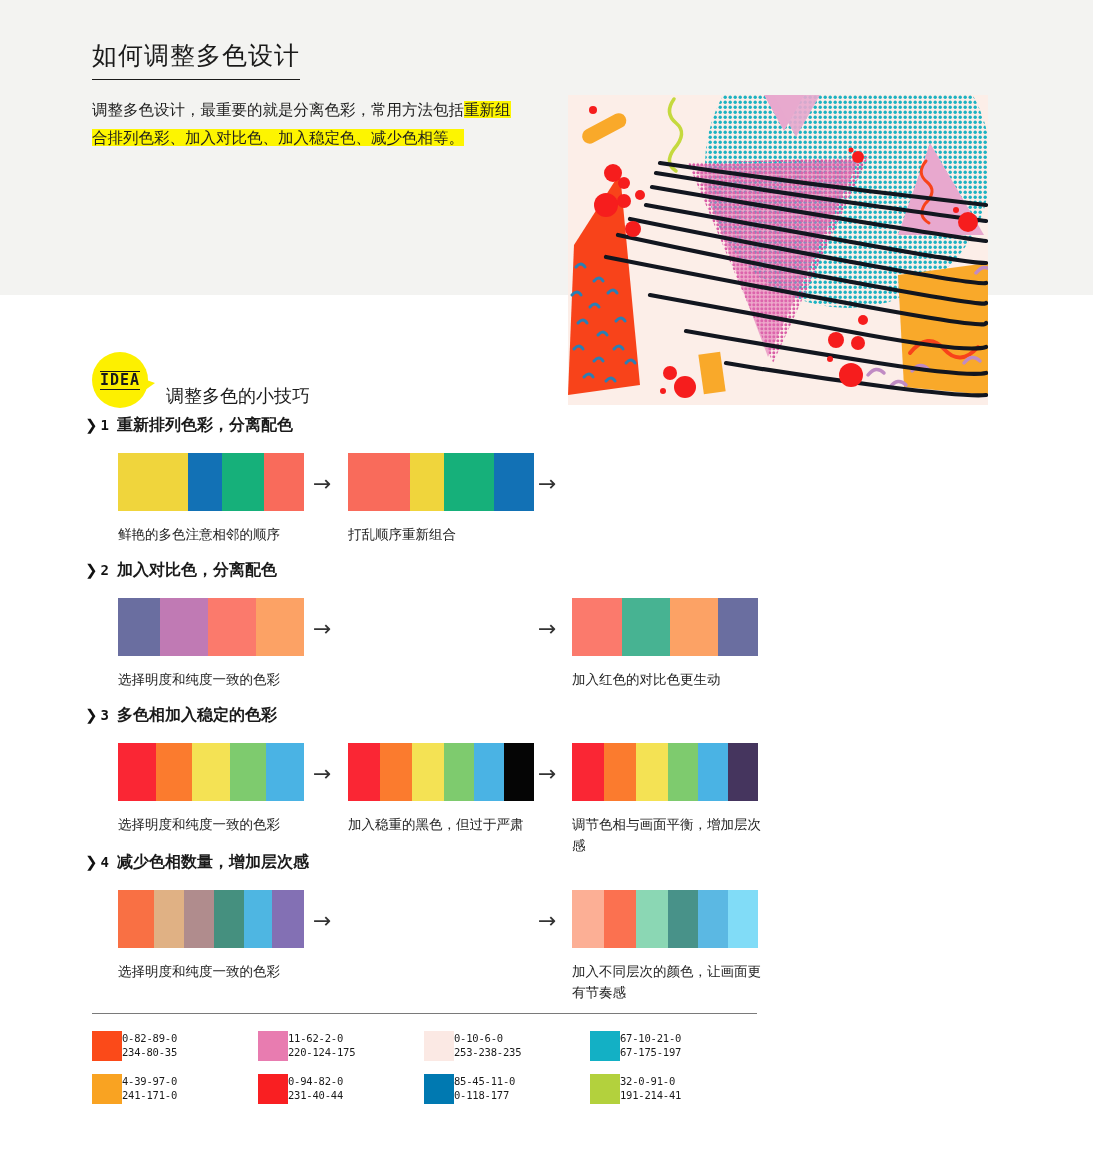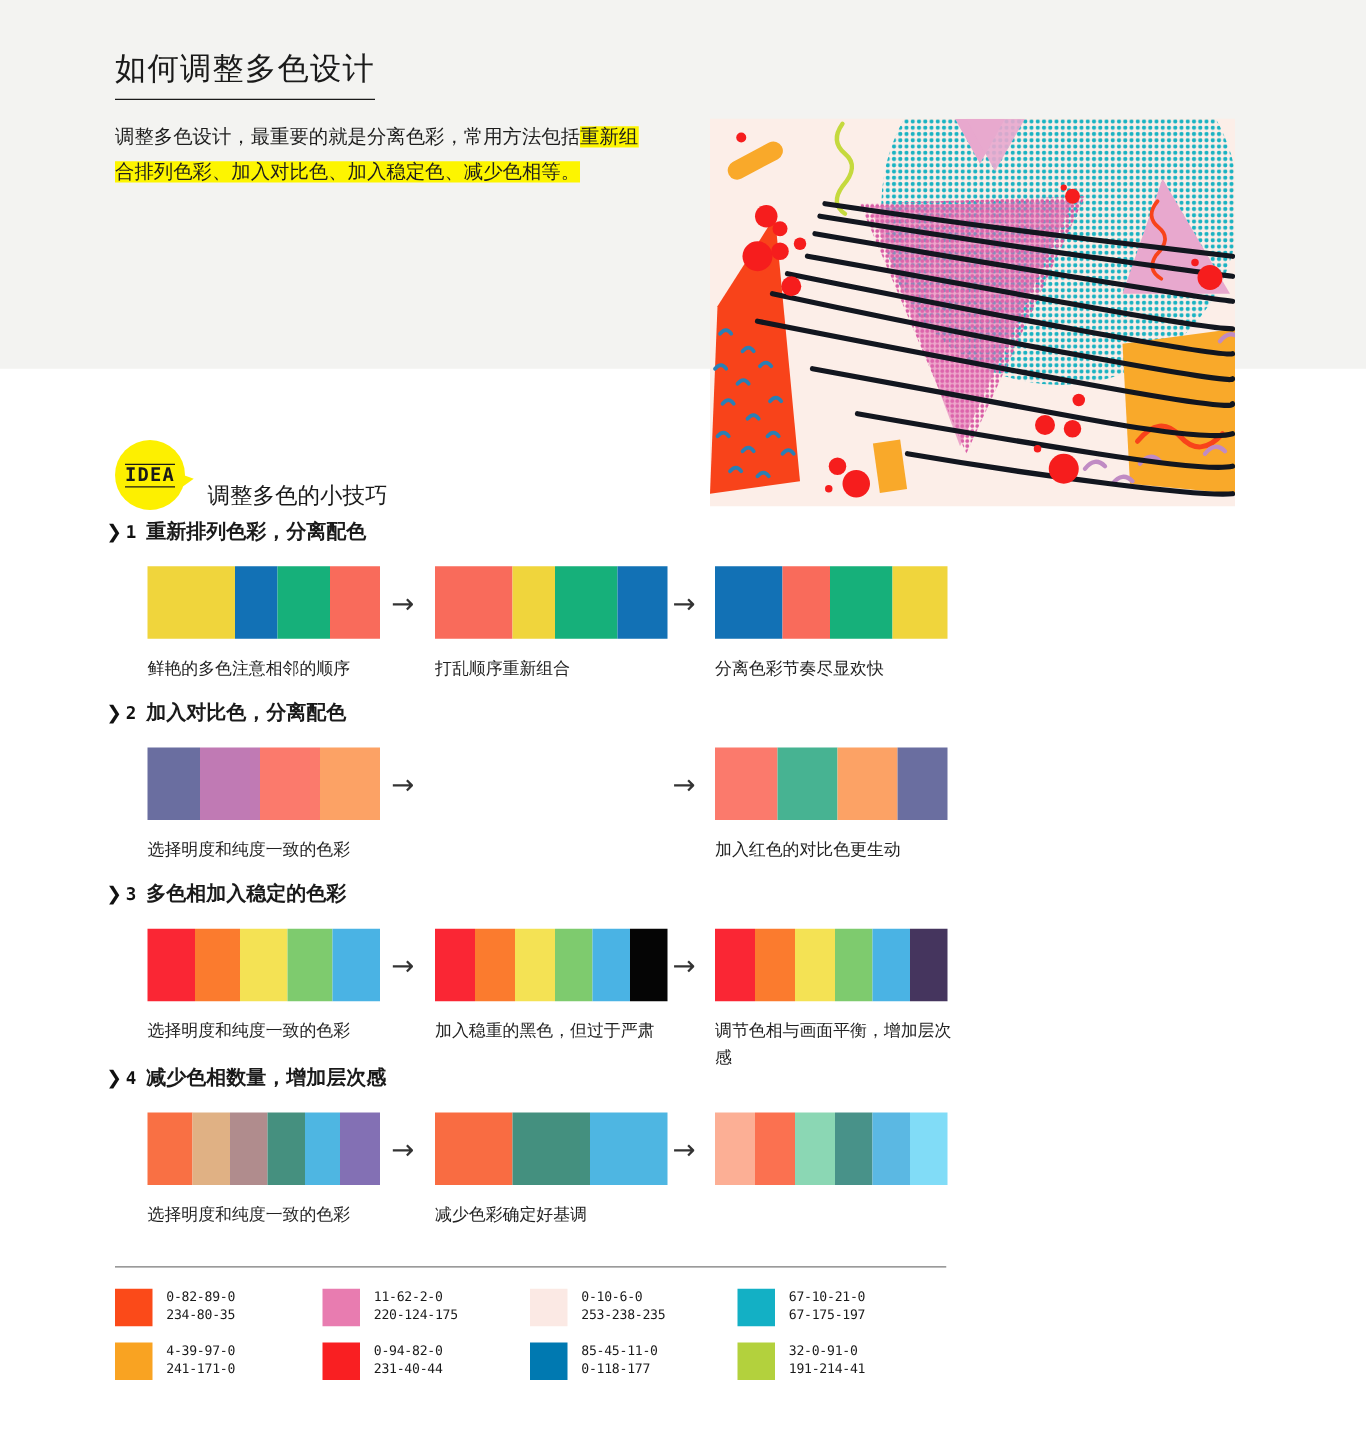--- a/index.html
+++ b/index.html
@@ -84,21 +84,21 @@
   
   .legend { position: absolute; left: 92px; top: 1013px; width: 665px; }
   .legend-rule { width: 665px; height: 1px; background: #7a7a7a; }
   .legend-grid {
     margin-top: 17px;
     display: grid; grid-template-columns: repeat(4, 166px); row-gap: 13px;
   }
   .legend-item { display: flex; align-items: flex-start; }
   .legend-chip { width: 30px; height: 30px; flex: 0 0 30px; }
   .legend-vals {
-    margin-left: 11px; font-size: 10.5px; line-height: 14px; color: #1a1a1a;
+    font-size: 10.5px; line-height: 14px; color: #1a1a1a;
     font-family: "DejaVu Sans Mono", monospace; letter-spacing: -0.2px;
   }
 </style>
 </head>
 <body>
 
 <div id="page">
 
   <div class="top-band"></div>
 
@@ -231,29 +231,20 @@
         </div>
         <div class="pal-group g2">
           <div class="swatches">
             <span style="background: rgb(249, 107, 91); width: 62px;"></span>
             <span style="background: rgb(240, 213, 60); width: 34px;"></span>
             <span style="background: rgb(22, 176, 122); width: 50px;"></span>
             <span style="background: rgb(18, 113, 181); width: 40px;"></span>
           </div>
           <div class="pal-caption">打乱顺序重新组合</div>
         </div>
-        <div class="pal-group g3">
-          <div class="swatches">
-            <span style="background: rgb(18, 113, 181); width: 54px;"></span>
-            <span style="background: rgb(249, 107, 91); width: 38px;"></span>
-            <span style="background: rgb(22, 176, 122); width: 50px;"></span>
-            <span style="background: rgb(240, 213, 60); width: 44px;"></span>
-          </div>
-          <div class="pal-caption">分离色彩节奏尽显欢快</div>
-        </div>
         <div class="arrow a1">→</div>
         <div class="arrow a2">→</div>
       </div>
     </div>
   <div class="step" id="step-1" style="top:560px;">
       <div class="step-head">
         <span class="chevron">❯</span>
         <span class="step-num">2</span>
         <span class="step-title">加入对比色，分离配色</span>
       </div>
@@ -334,37 +325,30 @@
           <div class="swatches">
             <span style="background: rgb(249, 112, 68); width: 36px;"></span>
             <span style="background: rgb(224, 177, 132); width: 30px;"></span>
             <span style="background: rgb(176, 140, 141); width: 30px;"></span>
             <span style="background: rgb(69, 144, 127); width: 30px;"></span>
             <span style="background: rgb(78, 182, 226); width: 28px;"></span>
             <span style="background: rgb(131, 112, 180); width: 32px;"></span>
           </div>
           <div class="pal-caption">选择明度和纯度一致的色彩</div>
         </div>
-        <div class="pal-group g2">
-          <div class="swatches">
-            <span style="background: rgb(249, 108, 66); width: 62px;"></span>
-            <span style="background: rgb(68, 144, 127); width: 62px;"></span>
-            <span style="background: rgb(78, 182, 226); width: 62px;"></span>
-          </div>
-          <div class="pal-caption">减少色彩确定好基调</div>
-        </div>
         <div class="pal-group g3">
           <div class="swatches">
             <span style="background: rgb(252, 175, 149); width: 32px;"></span>
             <span style="background: rgb(251, 113, 80); width: 32px;"></span>
             <span style="background: rgb(139, 215, 180); width: 32px;"></span>
             <span style="background: rgb(72, 146, 137); width: 30px;"></span>
             <span style="background: rgb(91, 184, 227); width: 30px;"></span>
             <span style="background: rgb(129, 220, 247); width: 30px;"></span>
           </div>
+          <div class="pal-caption">加入不同层次的颜色，让画面更有节奏感</div>
         </div>
         <div class="arrow a1">→</div>
         <div class="arrow a2">→</div>
       </div>
     </div>
 
   <div class="legend">
     <div class="legend-rule"></div>
     <div class="legend-grid" id="legend-grid">
         <div class="legend-item">

